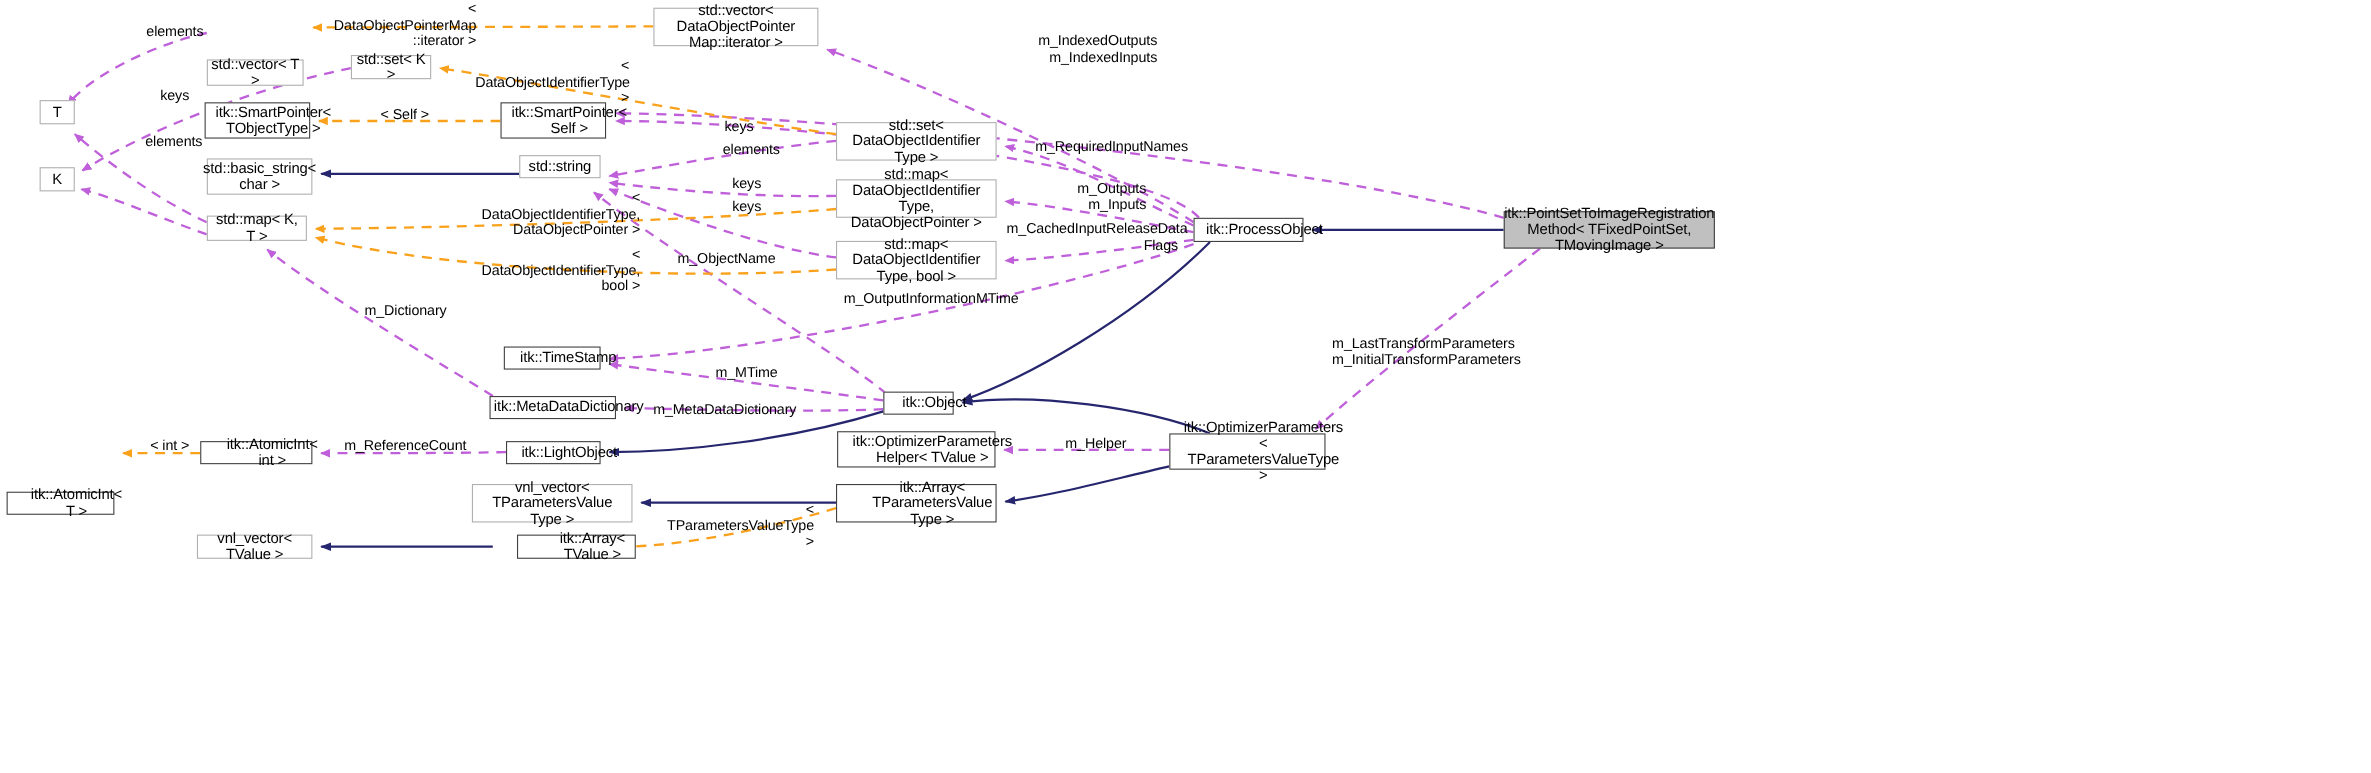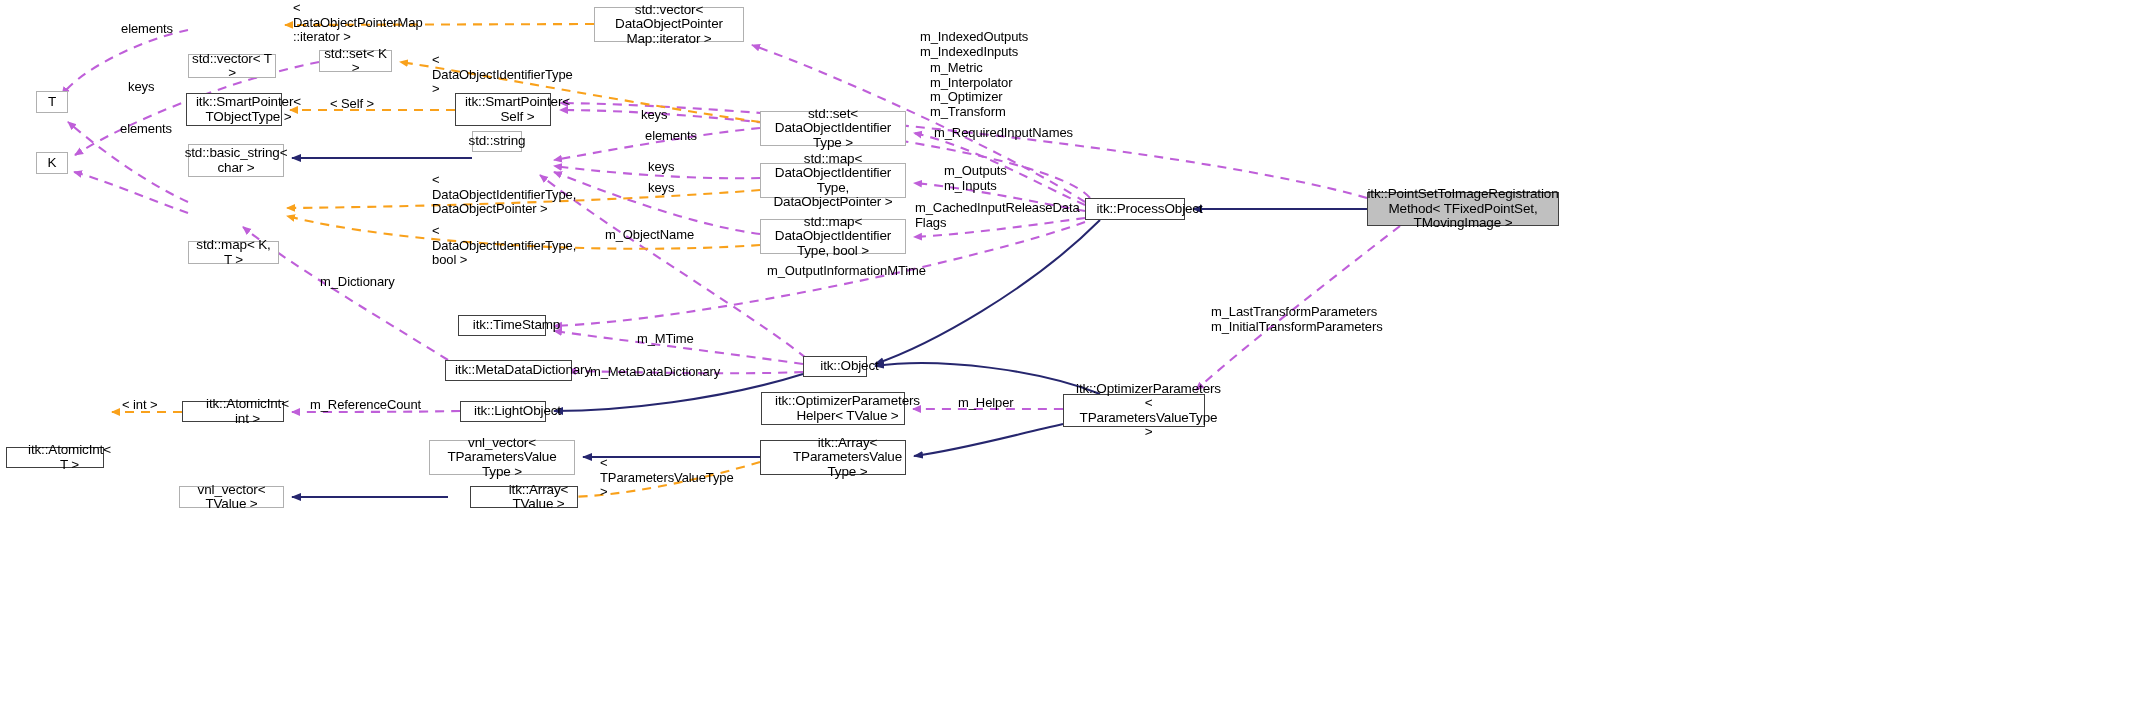--- a/index.html
+++ b/index.html
@@ -50,21 +50,21 @@
   .node.focus {
     border: 1px solid #404040;
     background: #c0c0c0;
   }
   .edge-label {
     position: absolute;
     font-size: 13px;
     line-height: 14.5px;
     color: #000000;
     white-space: pre-line;
-    text-align: left;
+    text-align: right;
     letter-spacing: -0.1px;
     background: transparent;
   }
 </style>
 </head>
 <body>
 
 <div id="canvas">
 
   <svg id="edges" viewBox="0 0 2155 703" width="2155" height="703" xmlns="http://www.w3.org/2000/svg">
@@ -176,42 +176,42 @@
 
   <div class="node dark" style="left:455px;top:93px;width:96px;height:33px;">itk::SmartPointer&lt;
 Self &gt;</div>
 
   <div class="node light" style="left:760px;top:111px;width:146px;height:35px;">std::set&lt; DataObjectIdentifier
 Type &gt;</div>
 
   <div class="node light" style="left:188px;top:144px;width:96px;height:33px;">std::basic_string&lt;
 char &gt;</div>
 
-  <div class="node light" style="left:472px;top:131px;width:50px;height:21px;">std::string</div>
+  <div class="node light" style="left:472px;top:141px;width:74px;height:21px;">std::string</div>
 
   <div class="node light" style="left:36px;top:152px;width:32px;height:22px;">K</div>
 
   <div class="node light" style="left:760px;top:163px;width:146px;height:35px;">std::map&lt; DataObjectIdentifier
 Type, DataObjectPointer &gt;</div>
 
-  <div class="node light" style="left:188px;top:196px;width:91px;height:23px;margin-top:45px;">std::map&lt; K, T &gt;</div>
+  <div class="node light" style="left:188px;top:196px;width:91px;height:23px;">std::map&lt; K, T &gt;</div>
 
   <div class="node dark" style="left:1085px;top:198px;width:100px;height:22px;">itk::ProcessObject</div>
 
   <div class="node focus" style="left:1367px;top:192px;width:192px;height:34px;">itk::PointSetToImageRegistration
 Method&lt; TFixedPointSet, TMovingImage &gt;</div>
 
   <div class="node light" style="left:760px;top:219px;width:146px;height:35px;">std::map&lt; DataObjectIdentifier
 Type, bool &gt;</div>
 
   <div class="node dark" style="left:458px;top:315px;width:88px;height:21px;">itk::TimeStamp</div>
 
   <div class="node dark" style="left:803px;top:356px;width:64px;height:21px;">itk::Object</div>
 
-  <div class="node dark" style="left:445px;top:360px;width:127px;height:21px;">itk::MetaDataDictionary</div>
+  <div class="node dark" style="left:445px;top:360px;width:115px;height:21px;">itk::MetaDataDictionary</div>
 
   <div class="node dark" style="left:761px;top:392px;width:144px;height:33px;">itk::OptimizerParameters
 Helper&lt; TValue &gt;</div>
 
   <div class="node dark" style="left:1063px;top:394px;width:142px;height:33px;">itk::OptimizerParameters
 &lt; TParametersValueType &gt;</div>
 
   <div class="node dark" style="left:6px;top:401px;width:98px;height:21px;margin-top:46px;">itk::AtomicInt&lt; T &gt;</div>
 
   <div class="node dark" style="left:182px;top:401px;width:102px;height:21px;">itk::AtomicInt&lt; int &gt;</div>
@@ -233,24 +233,20 @@
   <div class="edge-label" style="left:293px;top:1px;width:140px;">&lt; DataObjectPointerMap
 ::iterator &gt;</div>
 
   <div class="edge-label" style="left:920px;top:30px;width:132px;">m_IndexedOutputs
 m_IndexedInputs</div>
 
   <div class="edge-label" style="left:432px;top:53px;width:140px;">&lt; DataObjectIdentifierType &gt;</div>
 
   <div class="edge-label" style="left:128px;top:80px;width:44px;">keys</div>
 
-  <div class="edge-label" style="left:930px;top:61px;width:120px;">m_Metric
-m_Interpolator
-m_Optimizer
-m_Transform</div>
 
   <div class="edge-label" style="left:330px;top:97px;width:60px;">&lt; Self &gt;</div>
 
   <div class="edge-label" style="left:641px;top:108px;width:44px;">keys</div>
 
   <div class="edge-label" style="left:120px;top:122px;width:64px;">elements</div>
 
   <div class="edge-label" style="left:934px;top:126px;width:146px;">m_RequiredInputNames</div>
 
   <div class="edge-label" style="left:645px;top:129px;width:64px;">elements</div>

